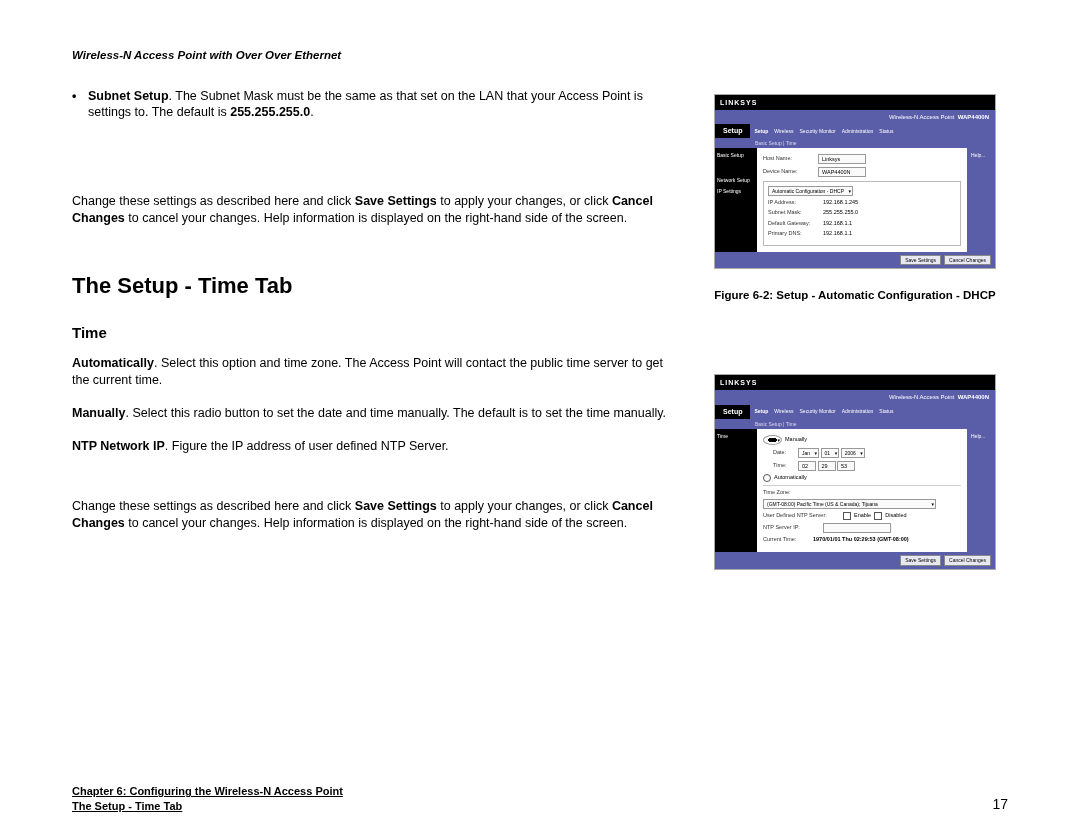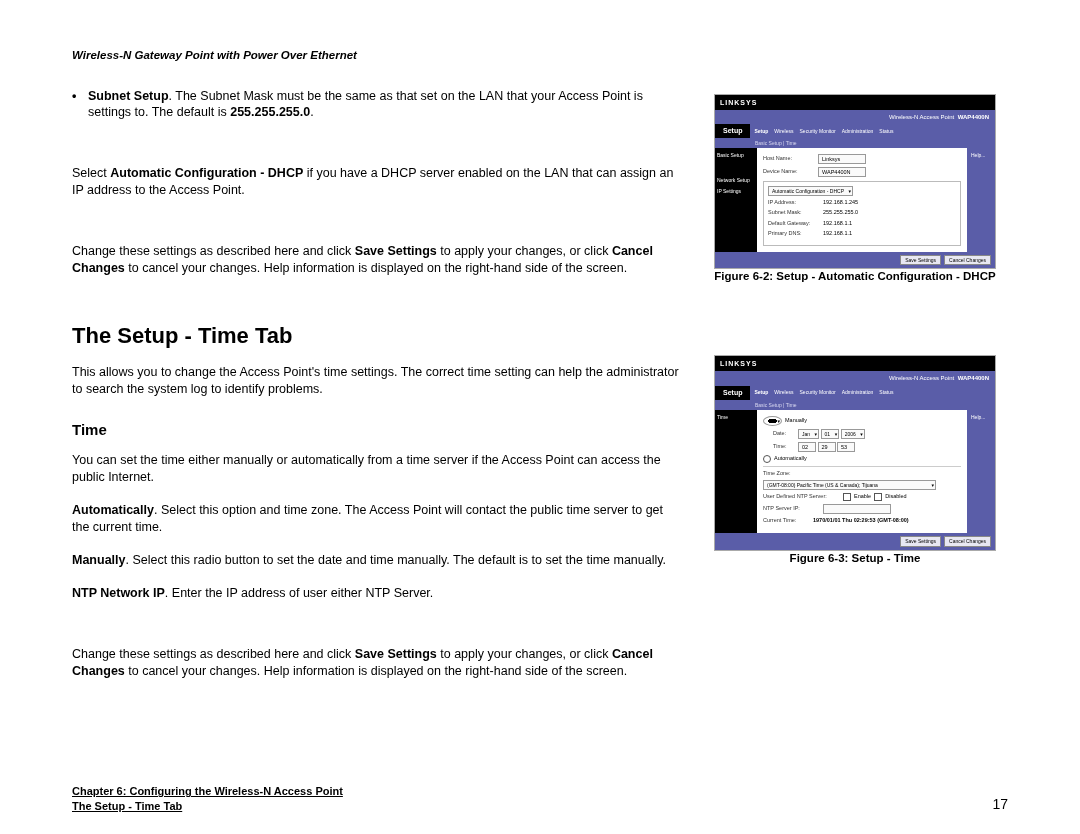--- a/index.html
+++ b/index.html
@@ -59,21 +59,21 @@
   }
   h3.subsection {
     font-size: 15px;
     font-weight: bold;
     margin: 22px 0 12px 0;
   }
   .caption {
     font-weight: bold;
     font-size: 11.5px;
     text-align: center;
-    margin-top: 0;
+    margin-top: 19px;
   }
   .footer {
     position: absolute;
     left: 72px;
     right: 72px;
     bottom: 20px;
     display: flex;
     justify-content: space-between;
     align-items: flex-end;
     font-size: 11px;
@@ -192,63 +192,58 @@
   .shot .sel {
     display:inline-block; border:1px solid #999; background:#fafafa; height:8px; line-height:8px; padding:0 8px 0 3px; font-size:5px; position:relative;
   }
   .shot .sel::after{content:"▾"; position:absolute; right:1px; top:0; font-size:5px;}
   .fig-col .gap { height: 70px; }
 </style>
 </head>
 <body>
 
 <div class="page">
-  <div class="header-title">Wireless-N Gateway Point with Power Over Ethernet</div>
+  <div class="header-title">Wireless-N Access Point with Over Over Ethernet</div>
 
   <div class="content-row">
     <div class="text-col">
 
       <div class="bullet">
         <div class="dot">•</div>
         <div class="btxt">
           <b>Subnet Setup</b><span>. The Subnet Mask must be the same as that set on the LAN that your Access Point is settings to. The default is </span><b>255.255.255.0</b><span>.</span>
         </div>
       </div>
 
       <div style="height:28px"></div>
 
-      <div class="para">
-        <span>Select </span><b>Automatic Configuration - DHCP</b><span> if you have a DHCP server enabled on the LAN that can assign an IP address to the Access Point.</span>
-      </div>
 
       <div style="height:28px"></div>
 
       <div class="para">
         <span>Change these settings as described here and click </span><b>Save Settings</b><span> to apply your changes, or click </span><b>Cancel Changes</b><span> to cancel your changes. Help information is displayed on the right-hand side of the screen.</span>
       </div>
 
       <h2 class="section">The Setup - Time Tab</h2>
 
-      <div class="para">This allows you to change the Access Point's time settings. The correct time setting can help the administrator to search the system log to identify problems.</div>
 
       <h3 class="subsection">Time</h3>
 
-      <div class="para">You can set the time either manually or automatically from a time server if the Access Point can access the public Internet.</div>
 
       <div class="para">
         <b>Automatically</b><span>. Select this option and time zone. The Access Point will contact the public time server to get the current time.</span>
       </div>
 
       <div class="para">
         <b>Manually</b><span>. Select this radio button to set the date and time manually. The default is to set the time manually.</span>
       </div>
 
 
       <div class="para">
-        <b>NTP Network IP</b><span>. Enter the IP address of user either NTP Server.</span>
+        <b>NTP Network IP</b><span>. Figure the IP address of user defined NTP Server.</span>
       </div>
 
       <div style="height:28px"></div>
 
       <div class="para">
         <span>Change these settings as described here and click </span><b>Save Settings</b><span> to apply your changes, or click </span><b>Cancel Changes</b><span> to cancel your changes. Help information is displayed on the right-hand side of the screen.</span>
       </div>
 
     </div>
 
@@ -366,21 +361,20 @@
                 <span class="flab" style="width:50px">Current Time:</span>
                 <b>1970/01/01 Thu 02:29:53 (GMT-08:00)</b>
               </div>
           </div>
           <div class="rside">
               <div style="color:#fff;font-size:5px;padding:4px">Help...</div>
             </div>
         </div>
         <div class="btns"><span>Save Settings</span><span>Cancel Changes</span></div>
       </div>
-      <div class="caption">Figure 6-3: Setup - Time</div>
 
     </div>
   </div>
 
   <div class="footer">
     <div class="left">
       <div>Chapter 6: Configuring the Wireless-N Access Point</div>
       <div>The Setup - Time Tab</div>
     </div>
     <div class="right">17</div>

